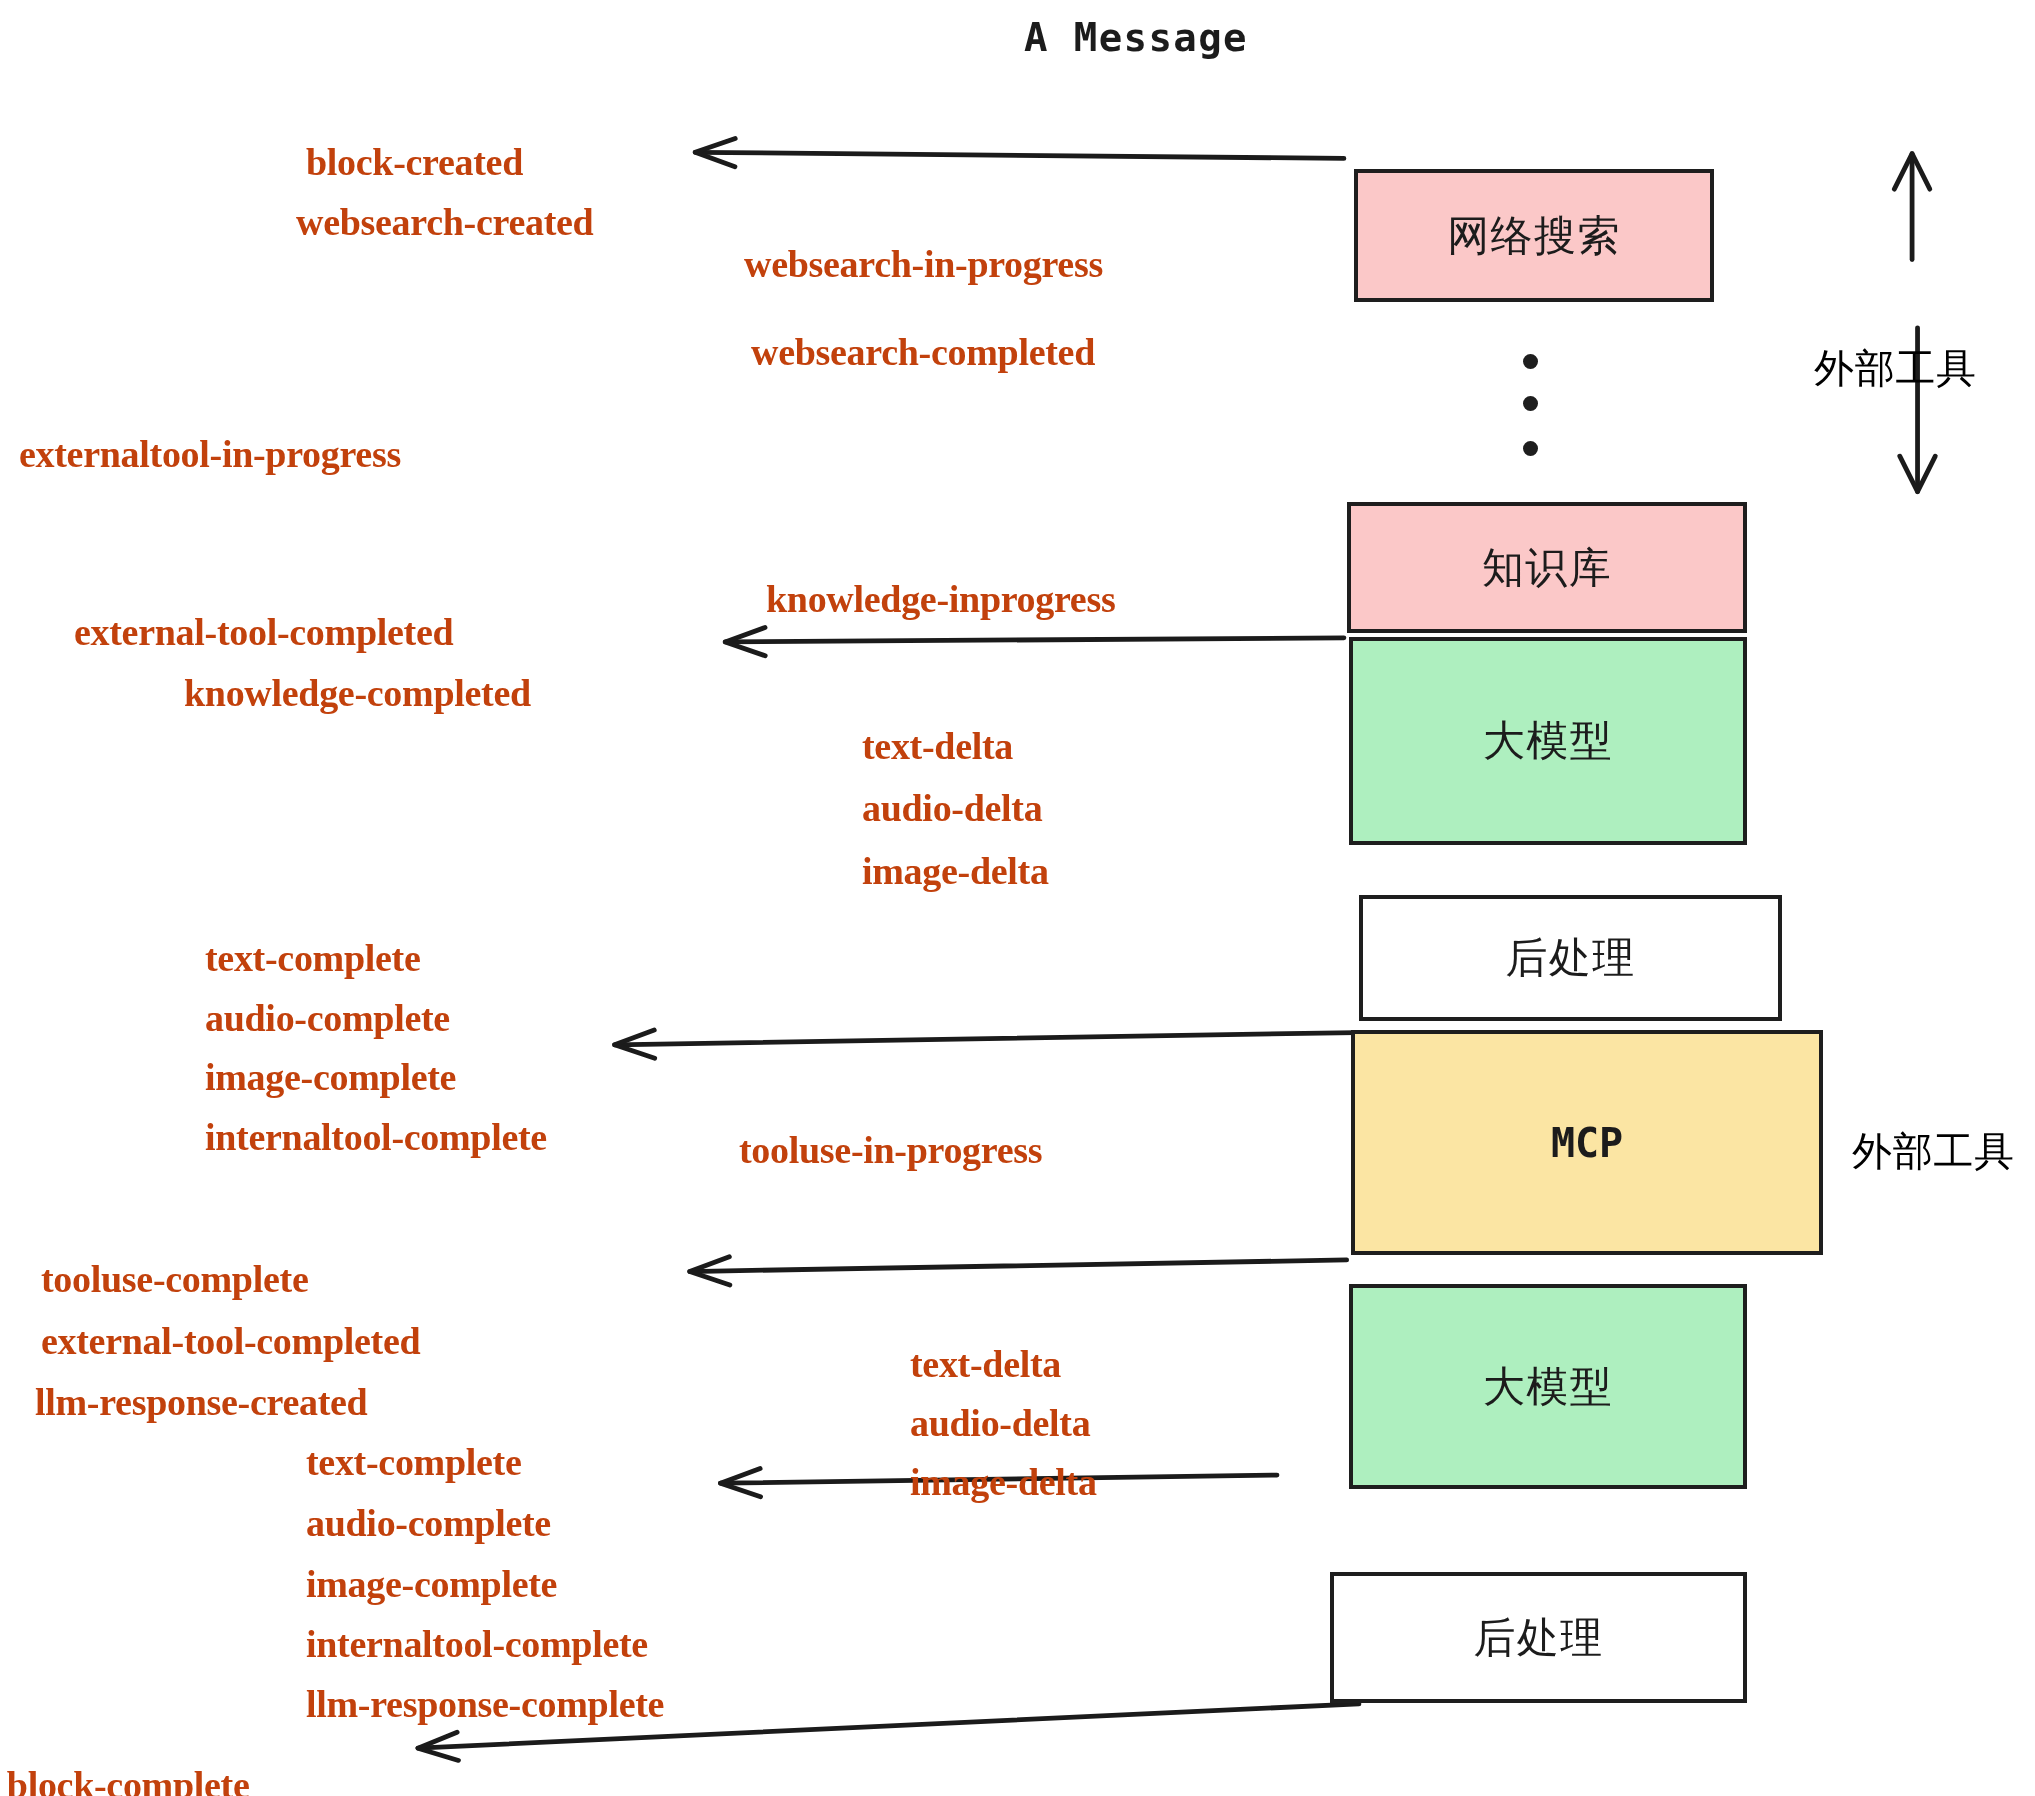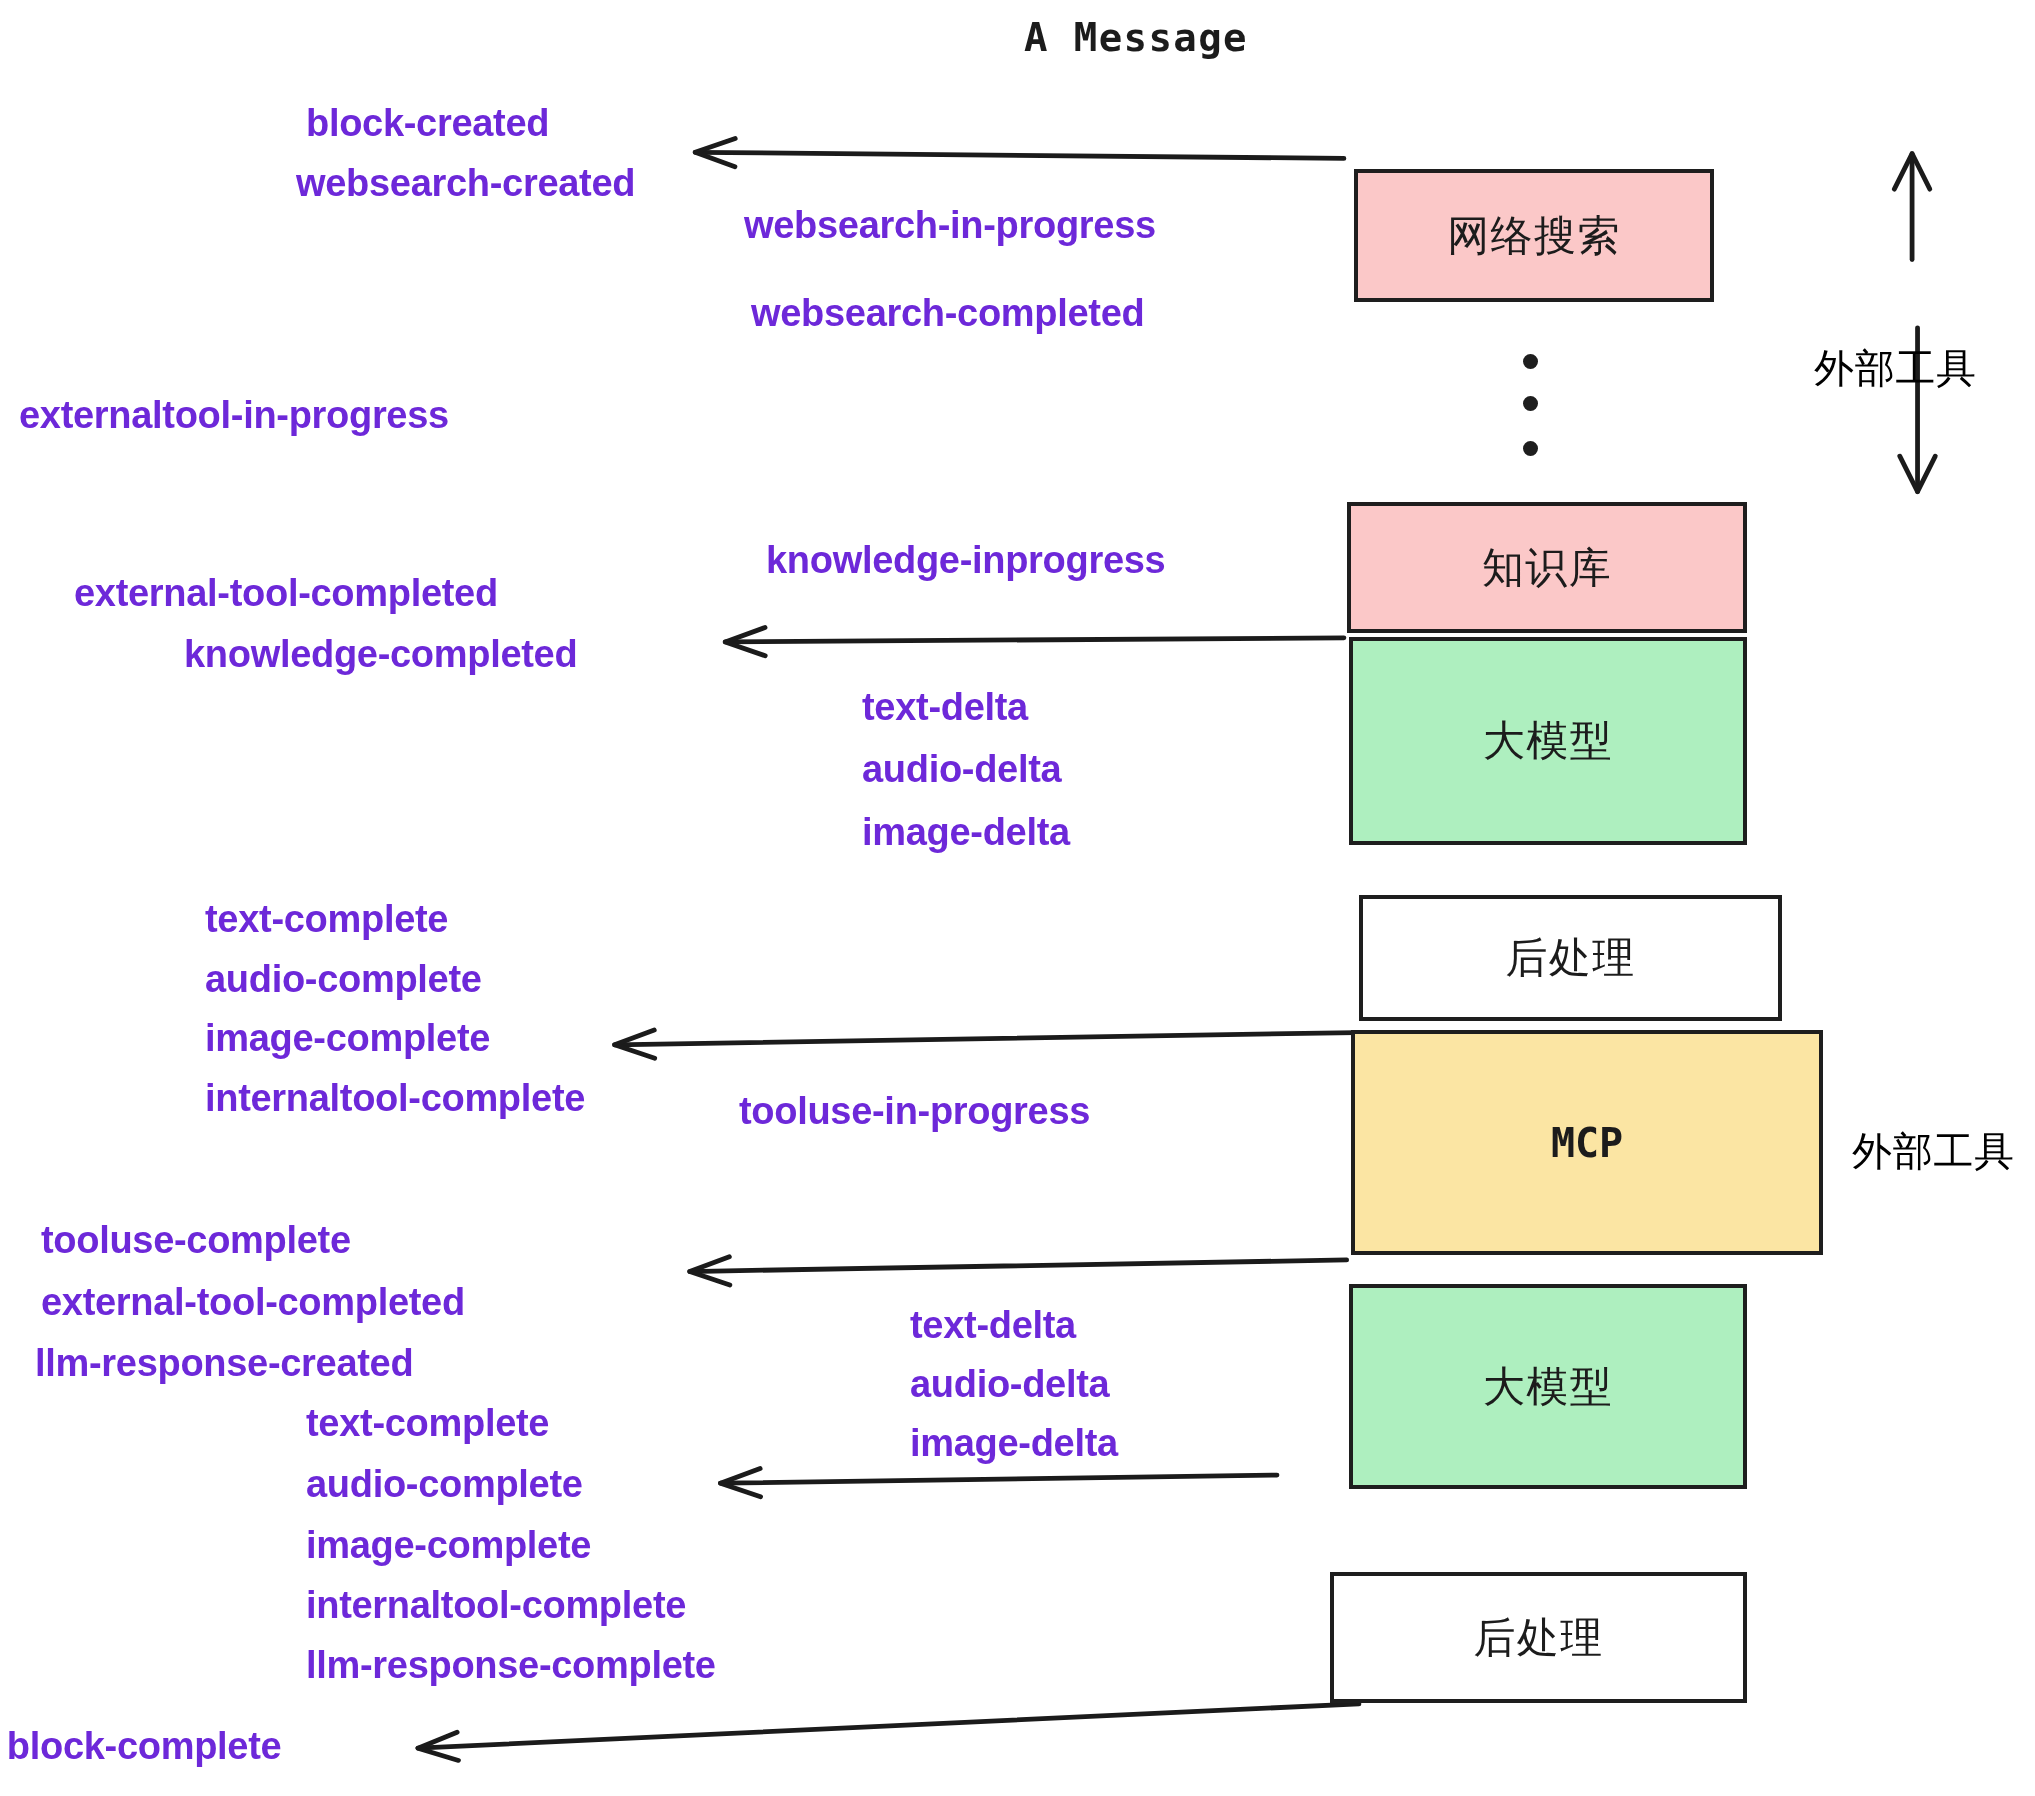--- a/index.html
+++ b/index.html
@@ -24,27 +24,28 @@
     font-size: 39px;
     font-weight: 600;
     color: #1c1c1c;
     letter-spacing: 1.4px;
     white-space: pre;
   }
 
   
   .evt {
     position: absolute;
-    font-family: Liberation Sans, sans-serif;
+    font-family: Liberation Serif, serif;
     font-size: 38px;
     font-weight: 600;
-    color: #6d28d9;
+    color: #c2410c;
     white-space: pre;
     line-height: 1;
     letter-spacing: -0.3px;
+    margin-top: 39px;
   }
 
   
   .box {
     position: absolute;
     box-sizing: border-box;
     border: 4.1px solid #1e1e1e;
     display: flex;
     align-items: center;
     justify-content: center;

